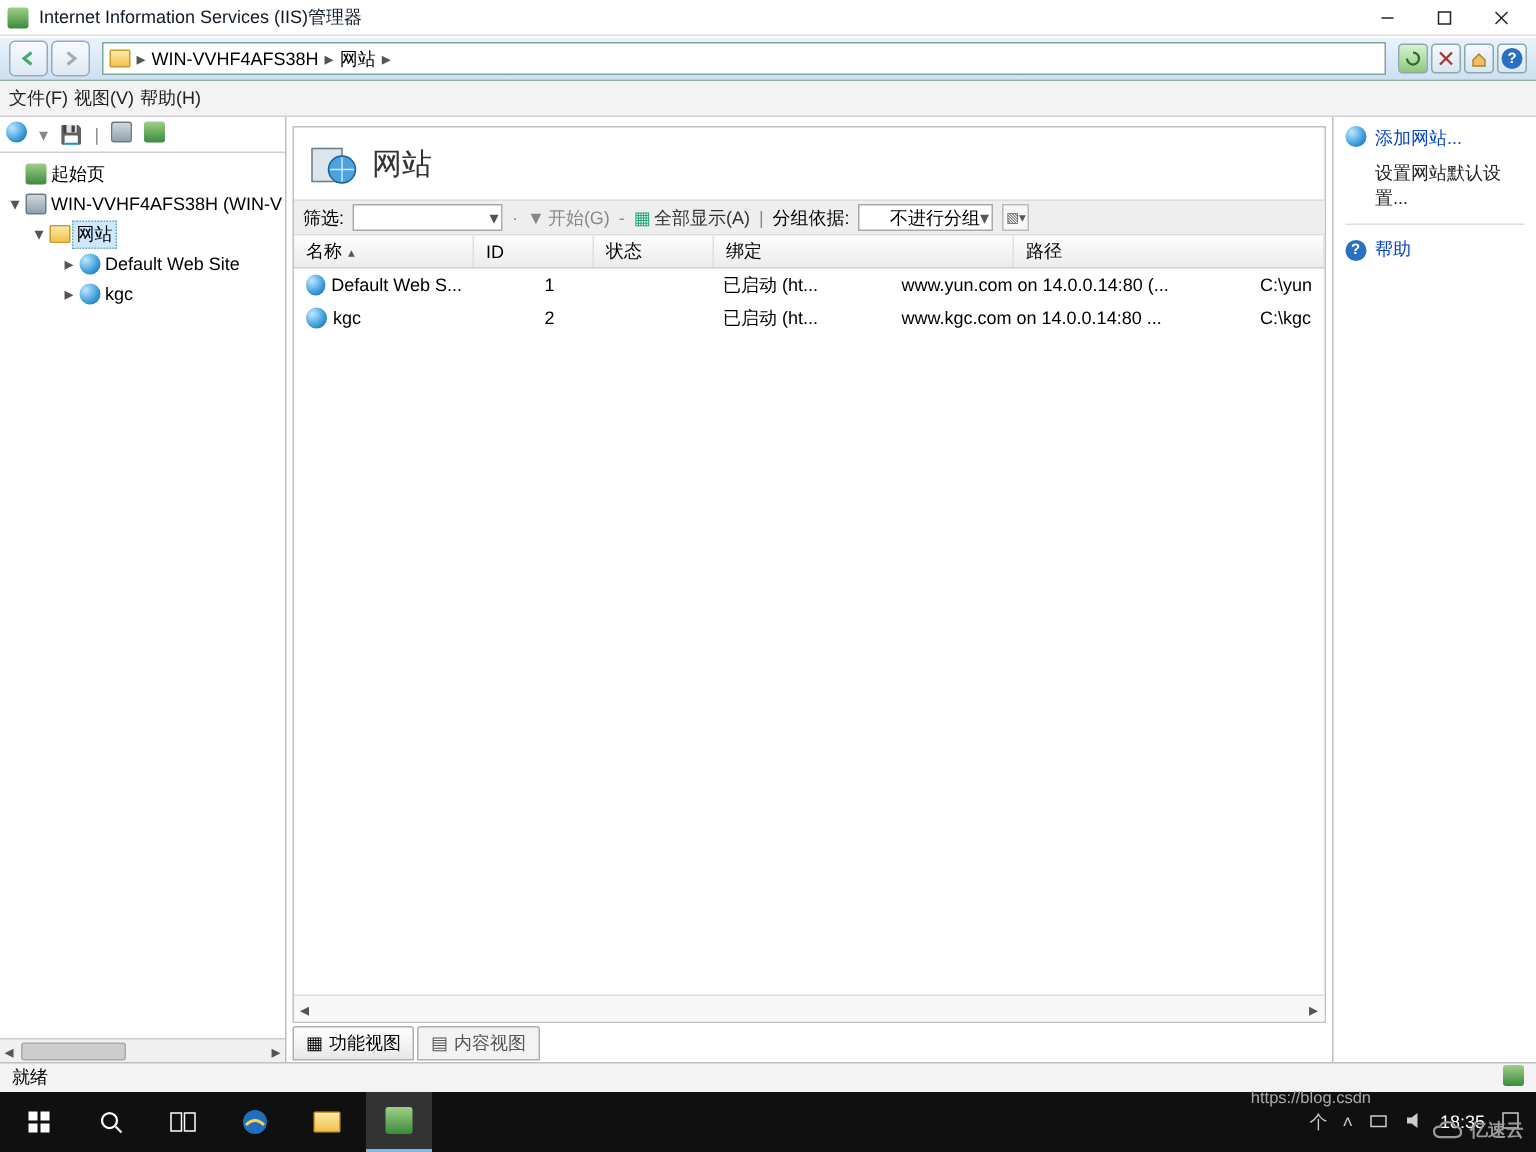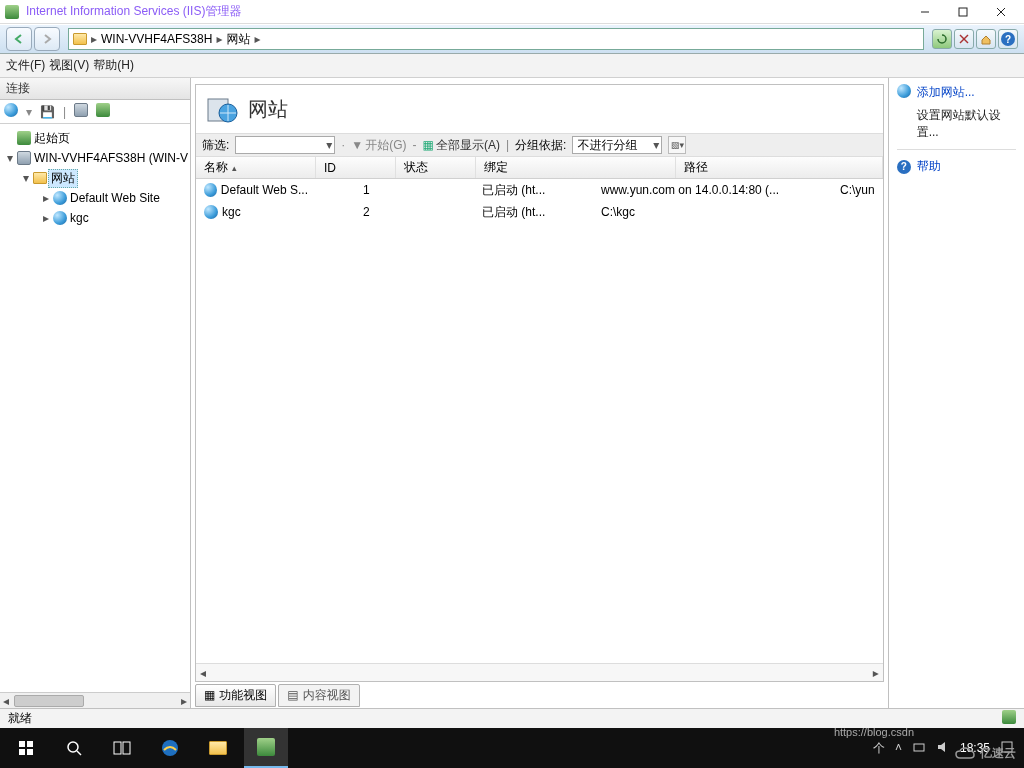--- a/index.html
+++ b/index.html
@@ -1,19 +1,19 @@
 <!DOCTYPE html>
 <html><head>
 <meta charset="utf-8">
 <style>
 * { box-sizing: border-box; margin: 0; padding: 0; font-family: "Microsoft YaHei", "Segoe UI", Tahoma, sans-serif; font-size: 12px; }
 body { width: 1024px; height: 768px; background: #fff; overflow: hidden; position: relative; }
 .titlebar { height: 24px; background: #fff; display: flex; align-items: center; padding: 0 4px; border-bottom: 1px solid #ddd; }
 .titlebar .icon-slot { width: 16px; height: 16px; margin-right: 6px; display:flex; align-items:center; justify-content:center; }
-.titlebar .title { flex: 1; color: #8b5cf6; }
+.titlebar .title { flex: 1; color: #0f172a; }
 .winbtns { display: flex; }
 .winbtn { width: 38px; height: 22px; display: flex; align-items: center; justify-content: center; }
 .winbtn svg { stroke: #222; }
 .navbar { height: 30px; background: linear-gradient(#eaf3fc,#cde0f1); border-top:1px solid #fff; border-bottom: 1px solid #9aa; display: flex; align-items: center; padding: 0 6px; gap: 2px; }
 .navbtn { width: 26px; height: 24px; border: 1px solid #9ab; border-radius: 4px; background: linear-gradient(#f8fbff,#dde9f5); display:flex; align-items:center; justify-content:center; }
 .breadcrumb { flex: 1; height: 22px; background: #fff; border: 1px solid #7a9; margin: 0 6px; display: flex; align-items: center; padding: 0 4px; gap: 4px; }
 .breadcrumb .sep { color: #555; }
 .right-icons { display:flex; gap:2px; }
 .right-icons .ico { width:20px; height:20px; border:1px solid #8aa; border-radius:3px; display:flex; align-items:center; justify-content:center; background:linear-gradient(#f5f9fc,#d8e6f1); }
 .menubar { height: 24px; background: #f3f3f3; border-bottom: 1px solid #d0d0d0; display: flex; align-items: center; padding: 0 6px; gap: 4px; }
@@ -30,21 +30,21 @@
 .lbl { padding: 0 2px; }
 .hscroll { height: 16px; background: #f0f0f0; border-top: 1px solid #ccc; display:flex; align-items:center; }
 .hscroll .thumb { height: 12px; background: #cdcdcd; border:1px solid #aaa; border-radius:2px; }
 .center { flex:1; display:flex; flex-direction:column; border-right: 1px solid #c0c0c0; padding: 6px 4px 0 4px; }
 .center-inner { flex:1; border:1px solid #c0c0c0; display:flex; flex-direction:column; background:#fff; }
 .page-title { display:flex; align-items:center; gap:10px; padding: 8px 10px; }
 .page-title .big-icon { width:32px; height:32px; }
 .page-title h2 { font-size: 20px; font-weight: normal; color:#333; }
 .filterbar { height: 24px; background: #eee; border-top:1px solid #ddd; border-bottom:1px solid #ddd; display:flex; align-items:center; padding: 0 6px; gap: 6px; }
 .filterbar .combo { height:18px; background:#fff; border:1px solid #aaa; width: 100px; display:flex; align-items:center; justify-content:flex-end; padding-right:2px; }
-.filterbar .combo.small { width: 90px; }
+.filterbar .combo.small { width: 90px; text-align: right; }
 .filterbar .btnlink { color:#888; display:flex; align-items:center; gap:2px; }
 .filterbar .sep { color:#888; }
 .filterbar .lnk { color:#333; display:flex; align-items:center; gap:2px; }
 .list { flex:1; overflow:auto; }
 .list-header { display:flex; height: 22px; background: linear-gradient(#fdfdfd,#ececec); border-bottom:1px solid #d0d0d0; }
 .col { border-right: 1px solid #e0e0e0; padding: 1px 8px; display:flex; align-items:center; gap:4px; overflow:hidden; white-space:nowrap; }
 .c-name { width: 120px; }
 .c-id { width: 80px; }
 .c-status { width: 80px; }
 .c-binding { width: 200px; }
@@ -147,21 +147,20 @@
 
 <div class="menubar">
   <span>文件(F)</span>
   <span>视图(V)</span>
   <span>帮助(H)</span>
 </div>
 
 <div class="body-area">
 
   <div class="connections">
-    <div class="panel-header">连接</div>
     <div class="conn-toolbar">
       <span><span class="globe"></span></span>
       <span style="color:#888">▾</span>
       <span>💾</span>
       <span style="color:#888">|</span>
       <span><span class="server-ico"></span></span>
       <span><span class="iis-ico"></span></span>
     </div>
     <div class="tree">
       <div class="tree-row">
@@ -284,20 +283,23 @@
         <div class="list-row">
           <div class="col c-name">
               <span class="globe"></span>
               <span>kgc</span>
             </div>
           <div class="col c-id">
               <span>2</span>
             </div>
           <div class="col c-status">
               <span>已启动 (ht...</span>
+            </div>
+          <div class="col c-binding">
+              <span>www.kgc.com on 14.0.0.14:80 ...</span>
             </div>
           <div class="col c-path">
               <span>C:\kgc</span>
             </div>
         </div>
       </div>
       <div class="bottom-scroll">
         <span class="arrow">◂</span>
         <span class="arrow">▸</span>
       </div>

